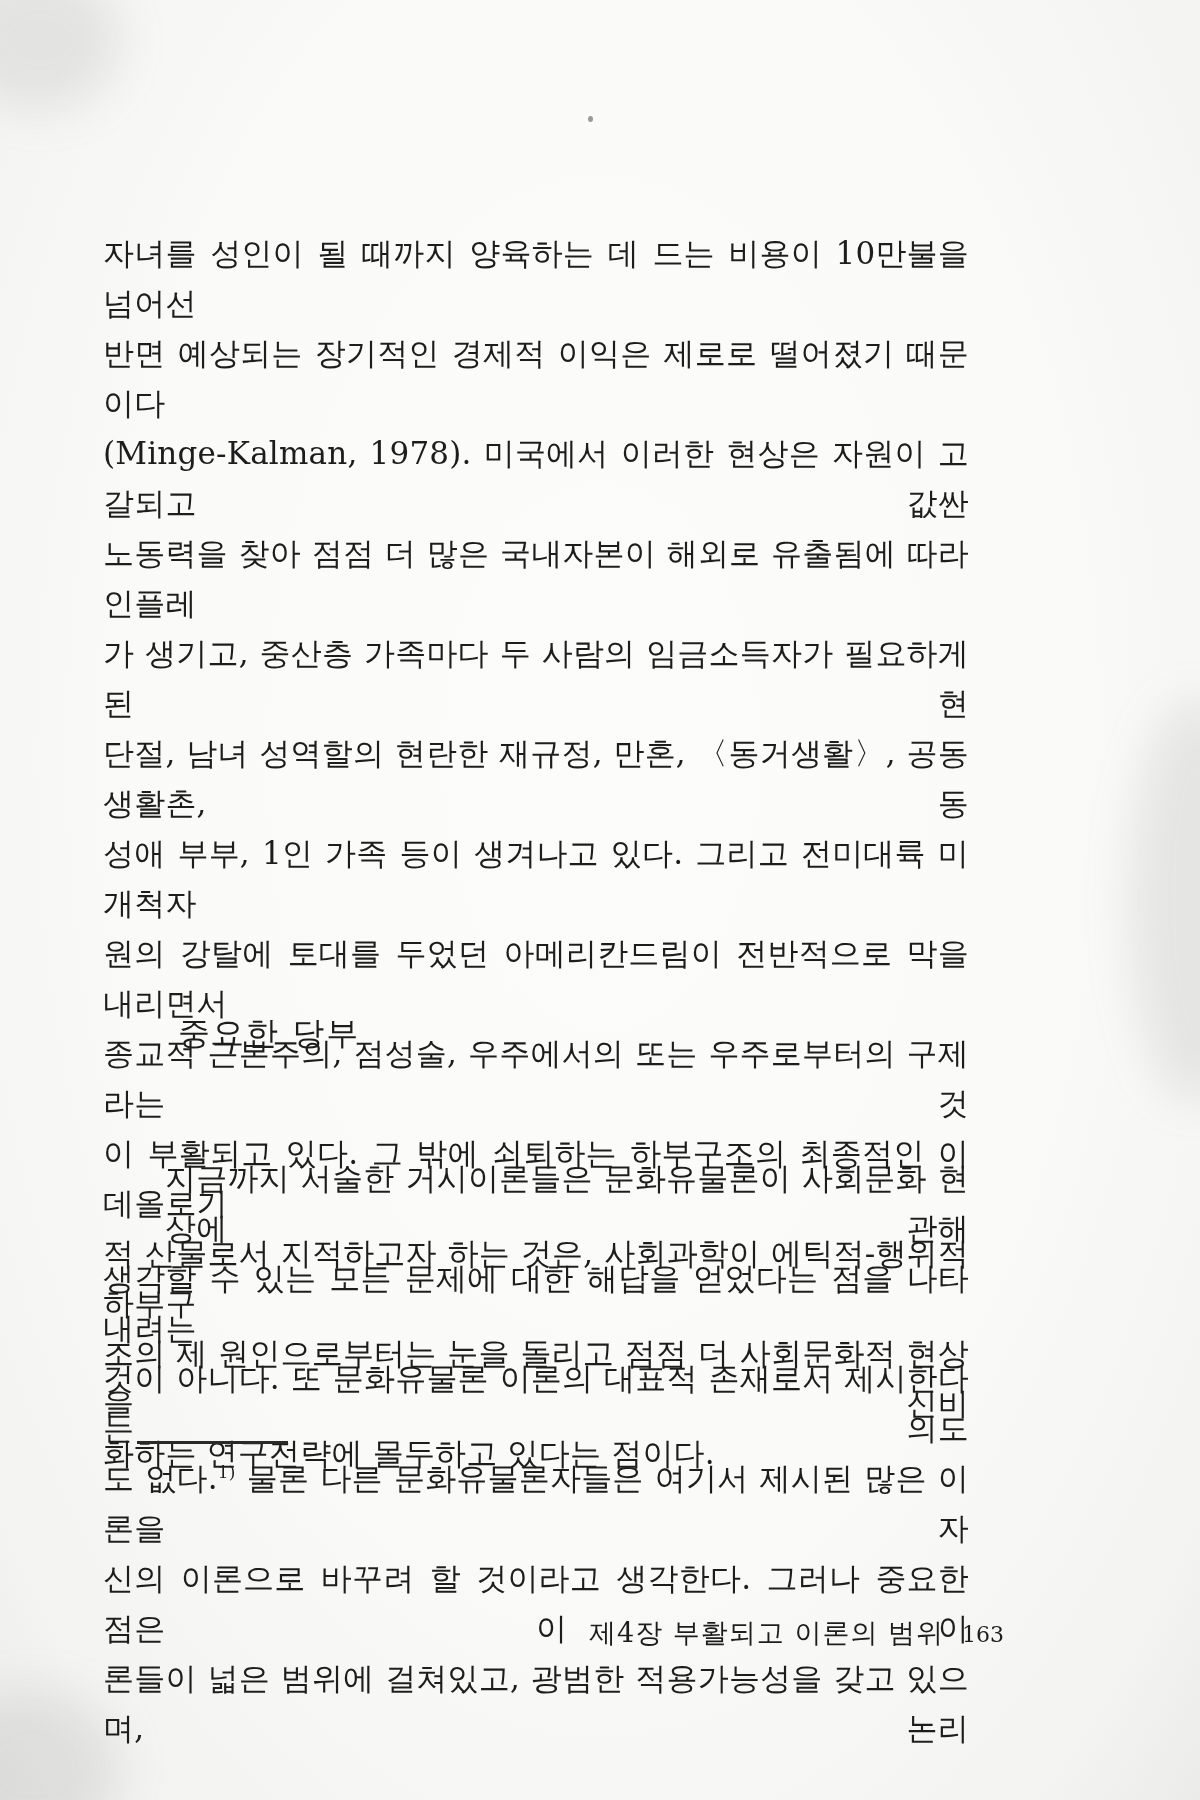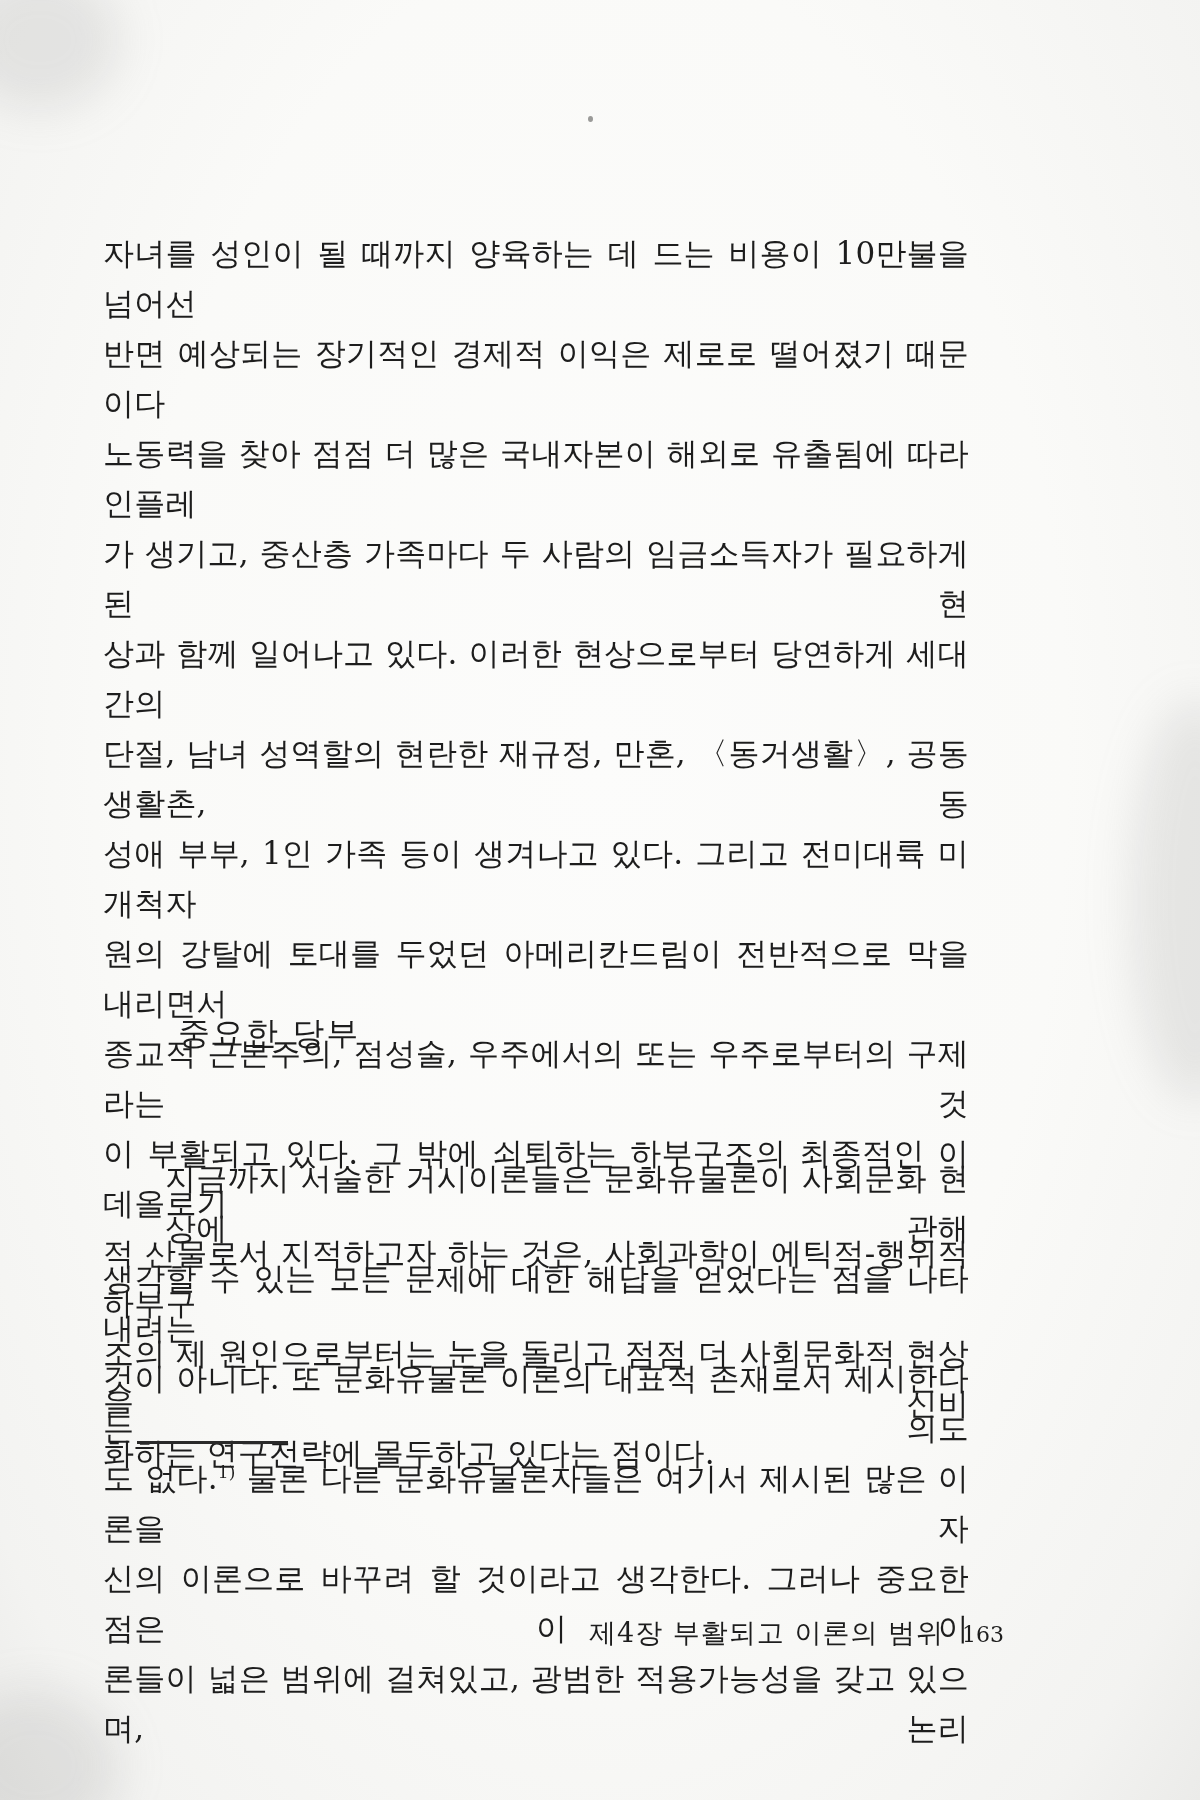--- a/index.html
+++ b/index.html
@@ -117,23 +117,23 @@
 <div class="page">
 
   <div class="smudge tl"></div>
   <div class="smudge bl"></div>
   <div class="smudge r"></div>
   <div class="speck"></div>
 
   <div class="para" id="paragraph-1">
     <div class="body-line">자녀를 성인이 될 때까지 양육하는 데 드는 비용이 10만불을 넘어선</div>
     <div class="body-line">반면 예상되는 장기적인 경제적 이익은 제로로 떨어졌기 때문이다</div>
+    <div class="body-line">(Minge-Kalman, 1978). 미국에서 이러한 현상은 자원이 고갈되고 값싼</div>
     <div class="body-line">노동력을 찾아 점점 더 많은 국내자본이 해외로 유출됨에 따라 인플레</div>
     <div class="body-line">가 생기고, 중산층 가족마다 두 사람의 임금소득자가 필요하게 된 현</div>
-    <div class="body-line">상과 함께 일어나고 있다. 이러한 현상으로부터 당연하게 세대 간의</div>
     <div class="body-line">단절, 남녀 성역할의 현란한 재규정, 만혼, 〈동거생활〉, 공동생활촌, 동</div>
     <div class="body-line">성애 부부, 1인 가족 등이 생겨나고 있다. 그리고 전미대륙 미개척자</div>
     <div class="body-line">원의 강탈에 토대를 두었던 아메리칸드림이 전반적으로 막을 내리면서</div>
     <div class="body-line">종교적 근본주의, 점성술, 우주에서의 또는 우주로부터의 구제라는 것</div>
     <div class="body-line">이 부활되고 있다. 그 밖에 쇠퇴하는 하부구조의 최종적인 이데올로기</div>
     <div class="body-line">적 산물로서 지적하고자 하는 것은, 사회과학이 에틱적-행위적 하부구</div>
     <div class="body-line">조의 제 원인으로부터는 눈을 돌리고 점점 더 사회문화적 현상을 신비</div>
     <div class="body-line last">화하는 연구전략에 몰두하고 있다는 점이다.</div>
   </div>
 

